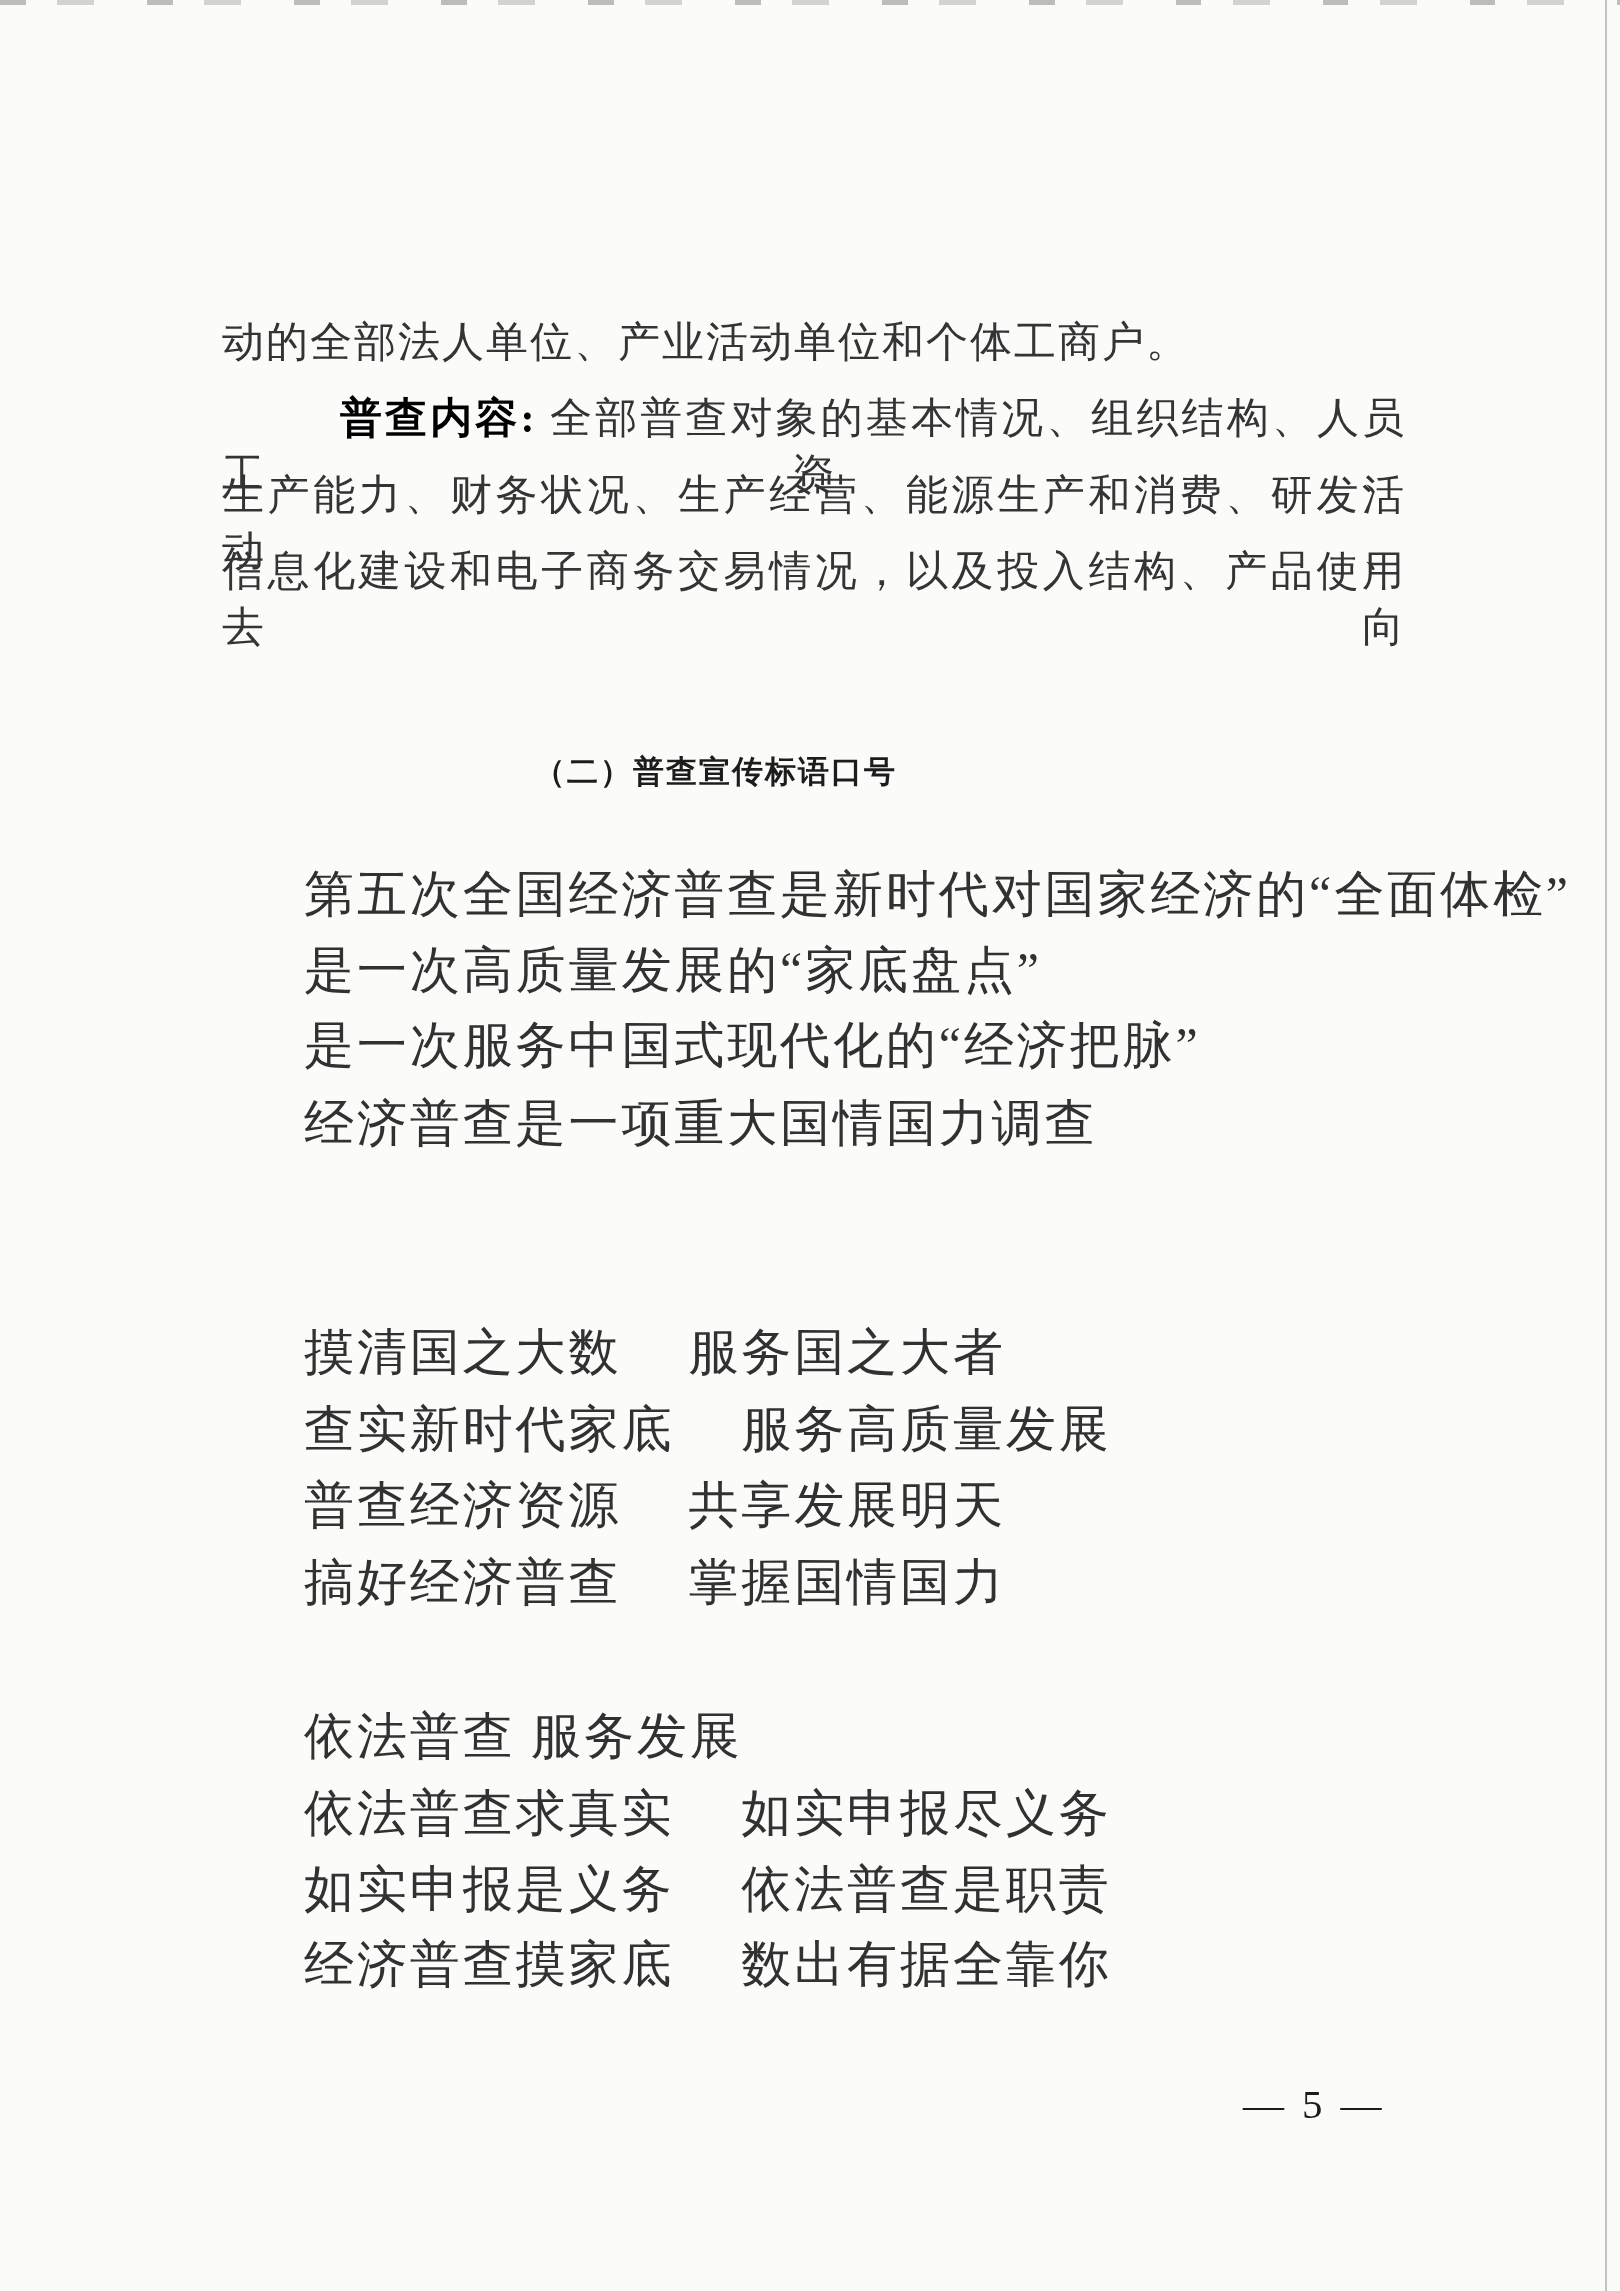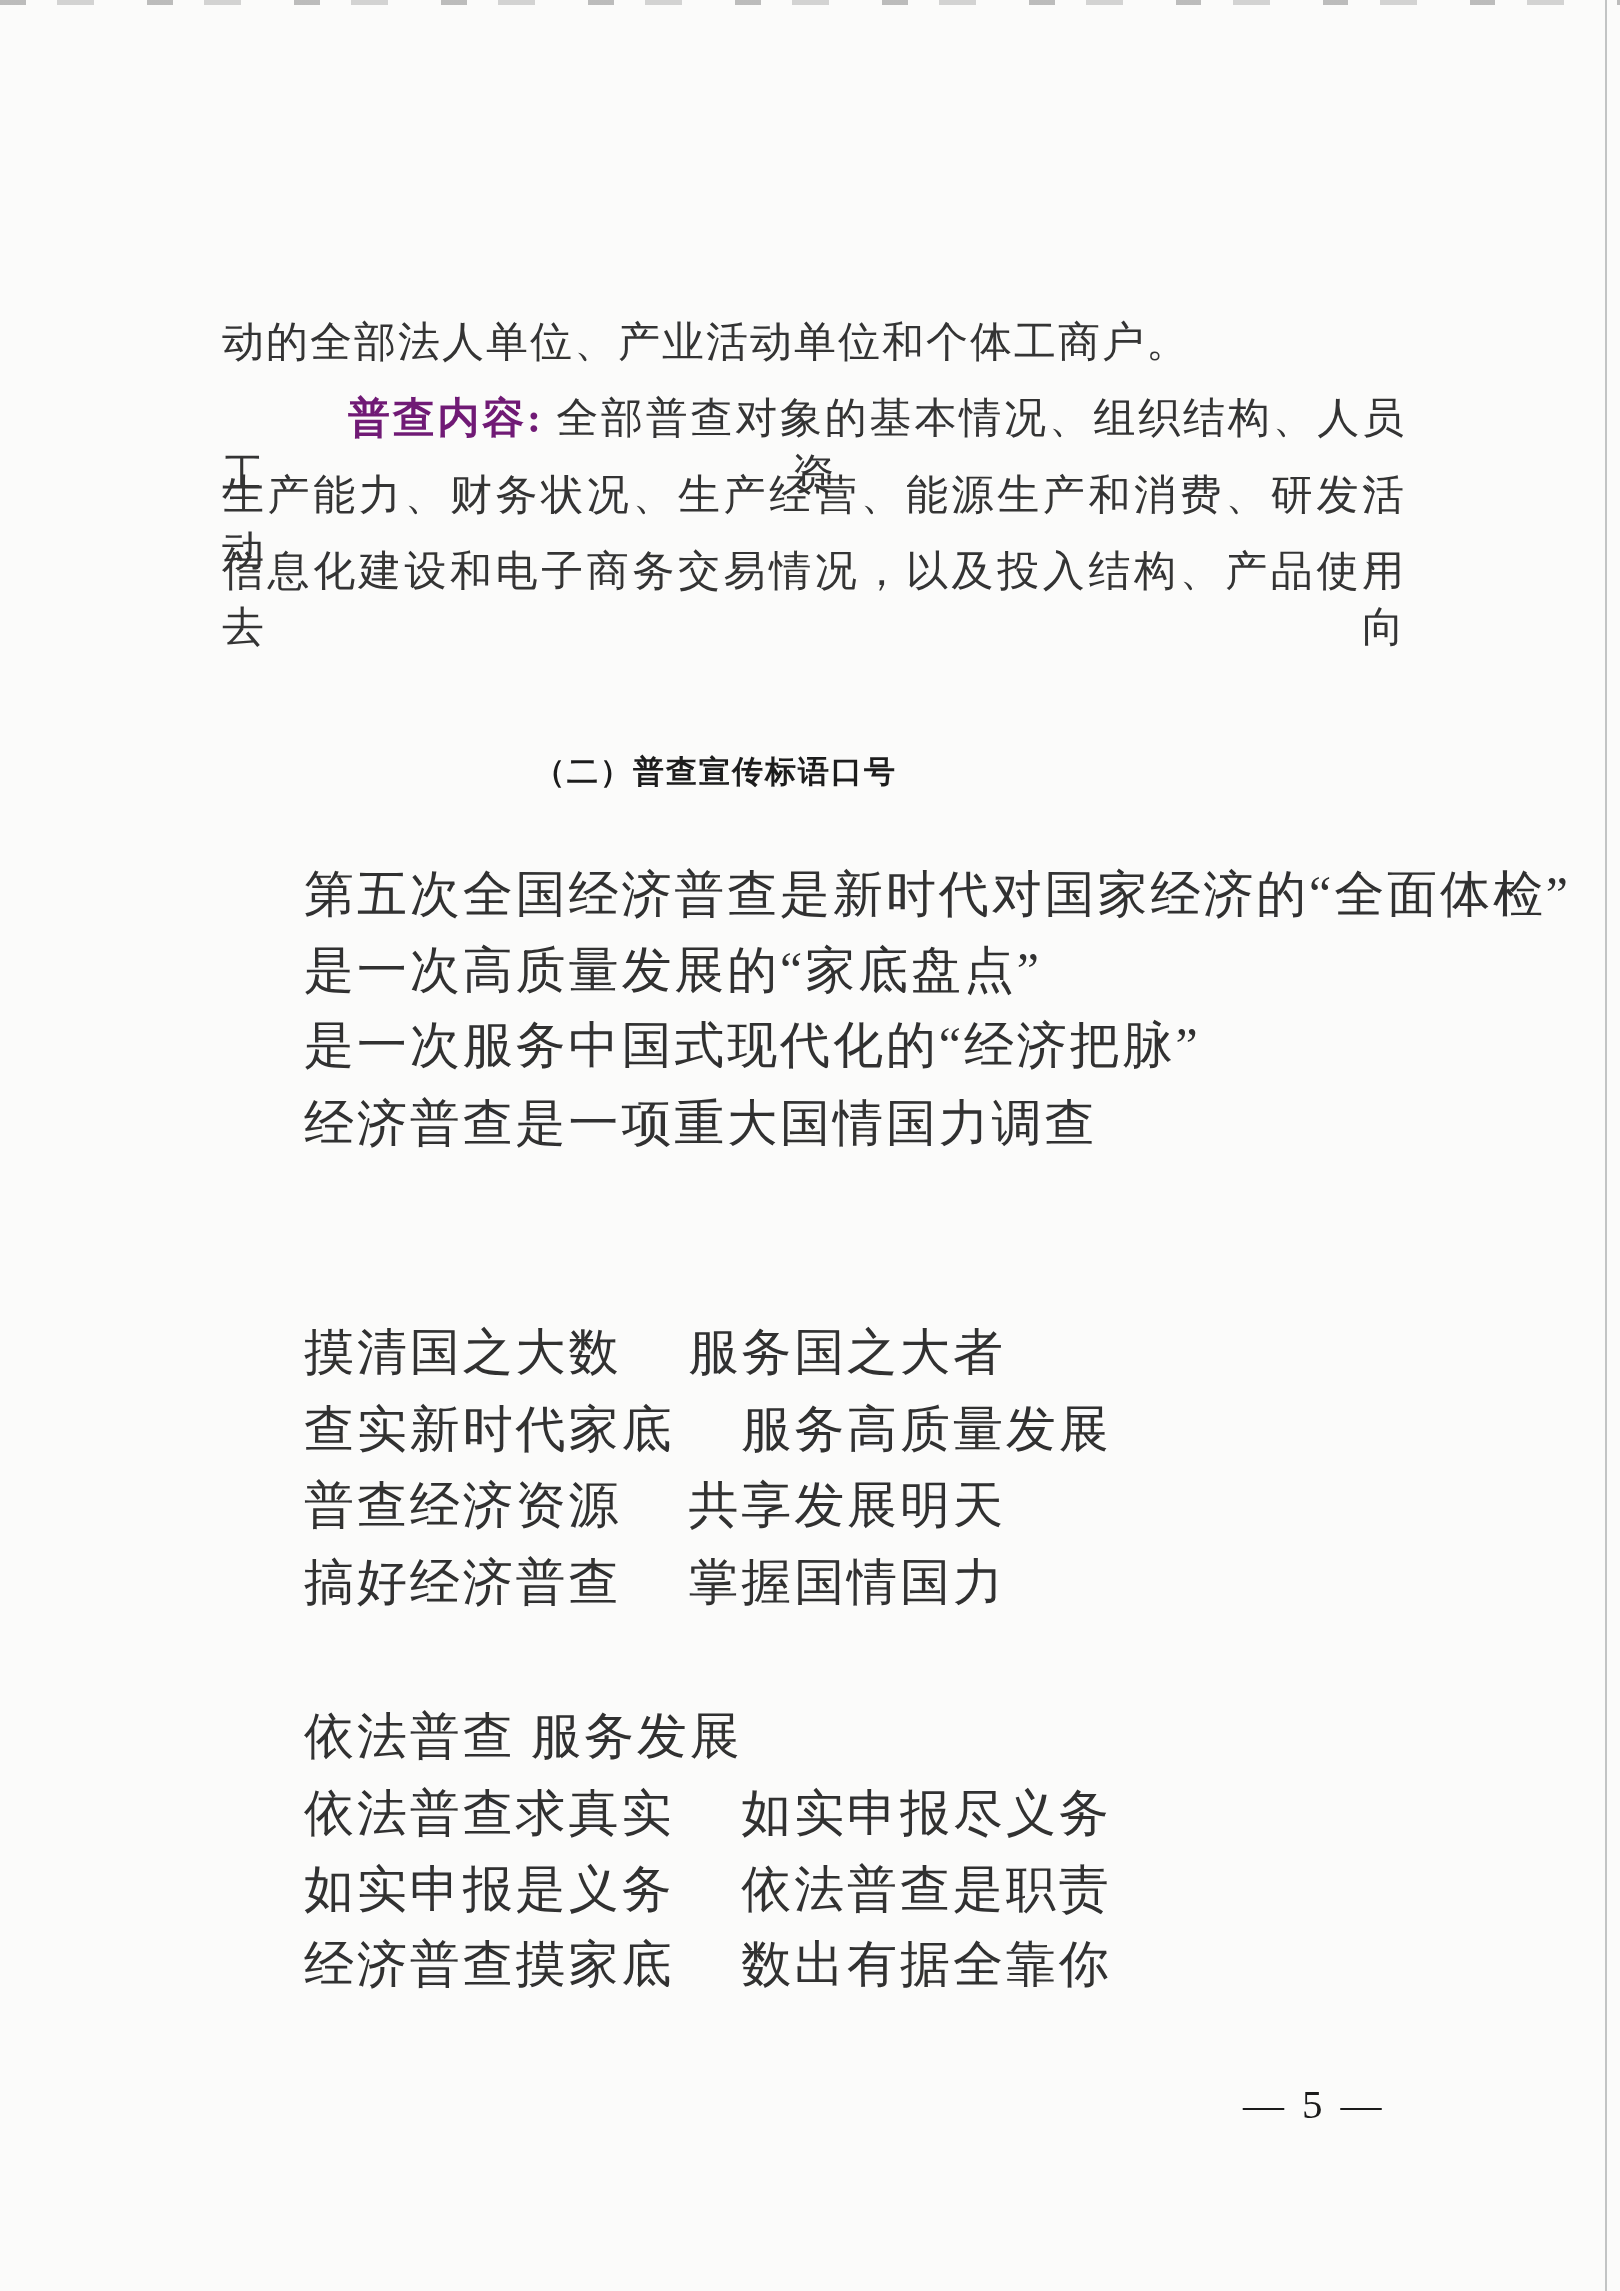--- a/index.html
+++ b/index.html
@@ -35,22 +35,21 @@
   }
   .fill {
     white-space: normal;
     width: 1184px;
     text-align: justify;
     text-align-last: justify;
   }
   .indent2 { text-indent: 118px; }
   .lead-bold {
     font-weight: 700;
-    color: #701a75;
-    margin-left: 8px;
+    color: #000000;
   }
 
   .heading {
     font-family: "Liberation Sans", sans-serif;
     font-weight: 700;
     font-size: 31px;
     letter-spacing: 2px;
     color: #1c1c1c;
   }
 

